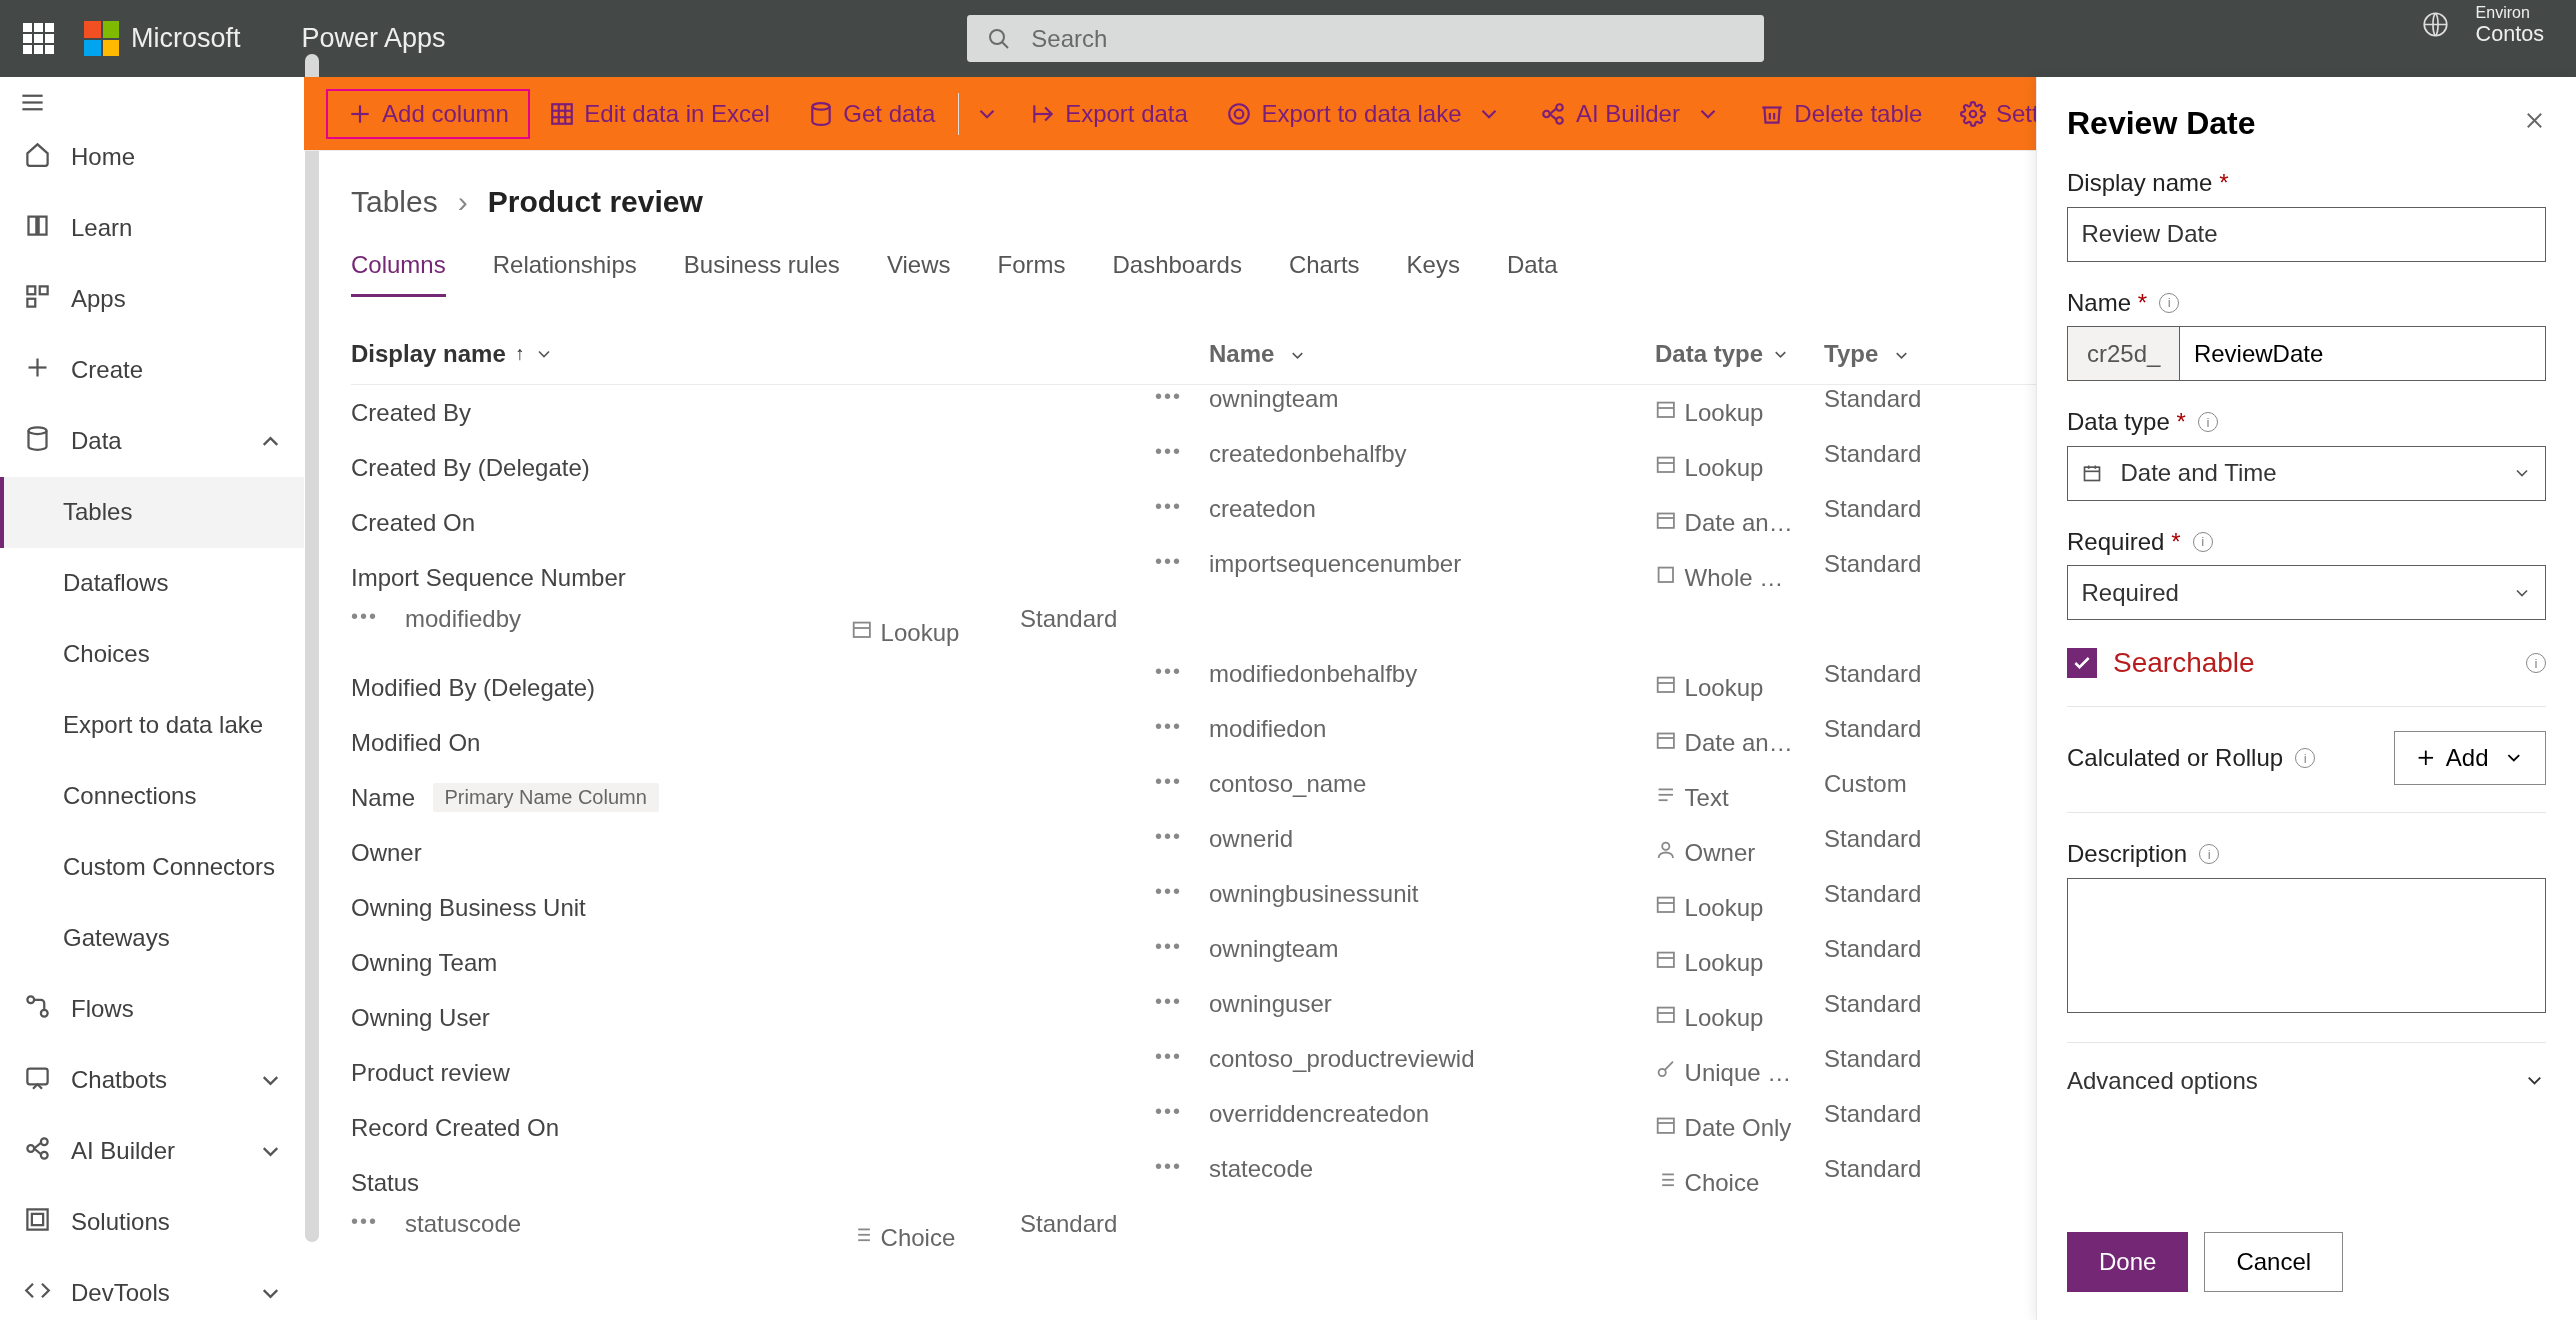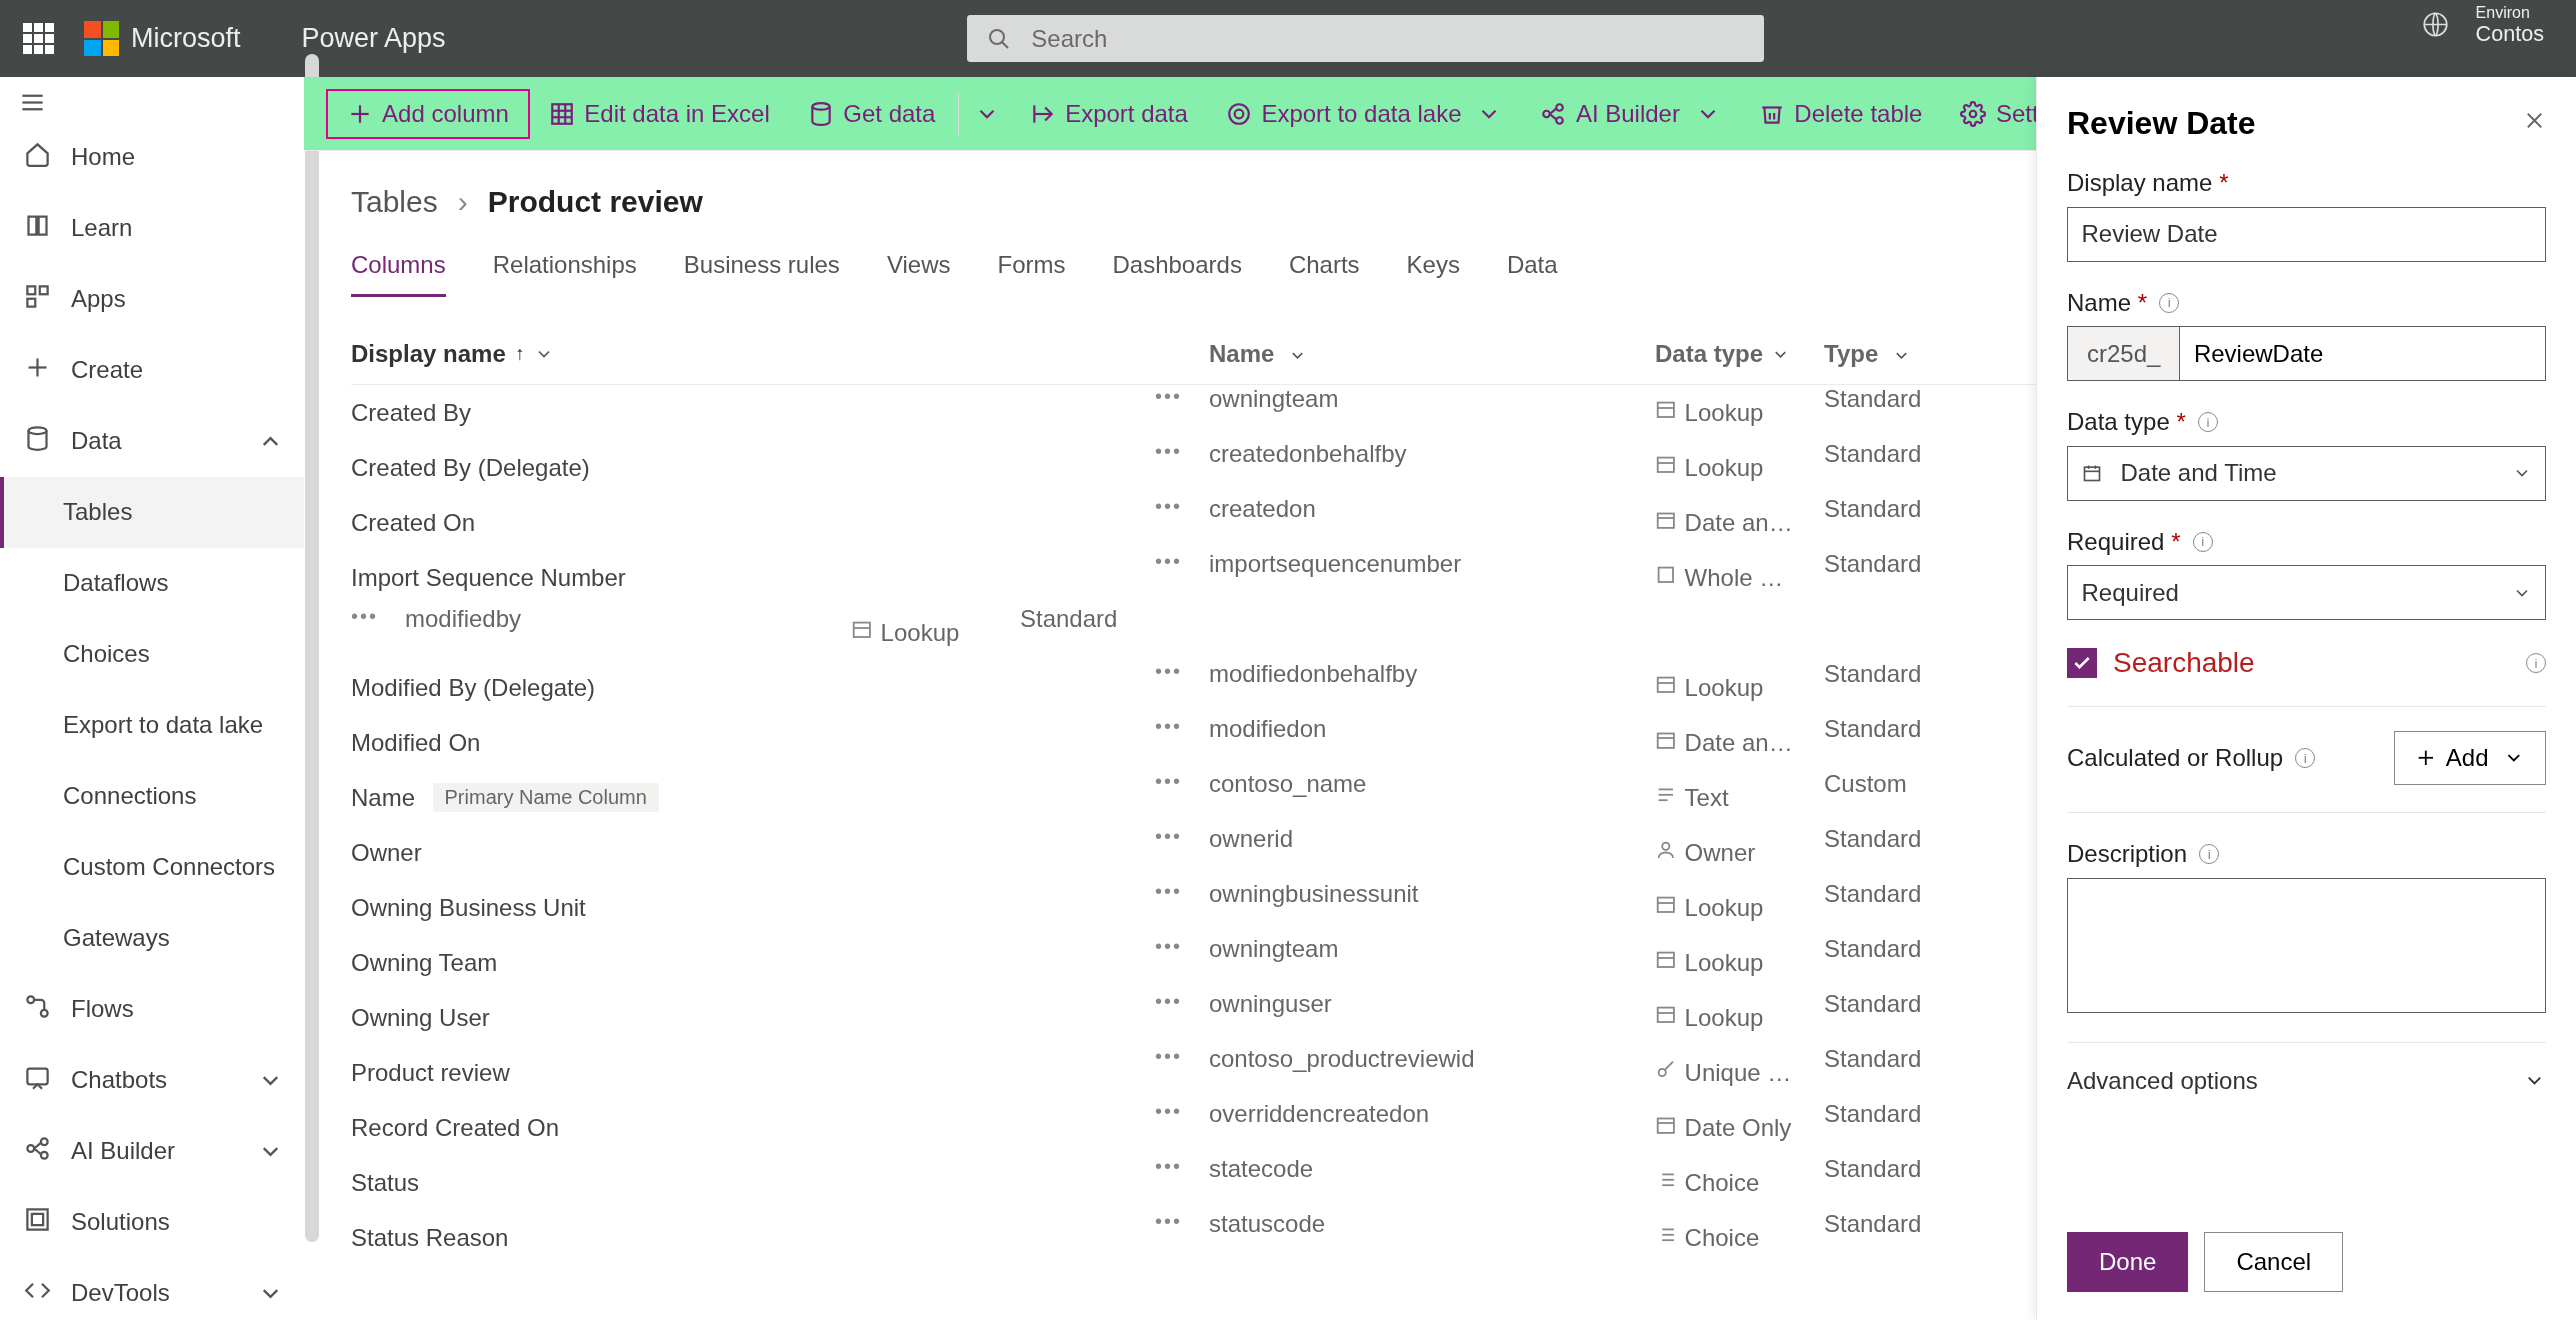--- a/index.html
+++ b/index.html
@@ -31,21 +31,21 @@
 .leftpane{width:304px;border-right:0;position:relative;}
 .leftnav{padding-top:0;}
 .navitem{display:flex;align-items:center;height:71px;padding-left:24px;gap:20px;font-size:24px;color:#404040;cursor:pointer;}
 .navitem svg{width:27px;height:27px;color:#555;flex-shrink:0;}
 .navitem.sub{padding-left:63px;}
 .navitem.selected{background:#f3f3f3;border-left:4px solid #742774;padding-left:59px;font-weight:400;}
 .navitem .chev{margin-left:auto;margin-right:20px;}
 
 
 .rightarea{flex:1;display:flex;flex-direction:column;position:relative;}
-.cmdbar{height:74px;background:#86efac;border-bottom:0.7px solid #edebe9;display:flex;align-items:center;padding-left:21.6px;gap:0;}
+.cmdbar{height:74px;background:#f97316;border-bottom:0.7px solid #edebe9;display:flex;align-items:center;padding-left:21.6px;gap:0;}
 .cmdbtn{display:flex;align-items:center;gap:9.5px;padding:0 19px;height:50px;font-size:24px;color:#333;}
 .cmdbtn svg{width:26px;height:26px;}
 .cmdbtn.highlighted{border:2px solid #e3008c;}
 .cmdbtn.purple{color:#7b1d7b;}
 .cmdbtn.purple svg{color:#7b1d7b;}
 .cmdsep{width:0.7px;height:42px;background:#ddd;margin:0 4px;}
 .cmddrop{padding:0 10.8px;}
 
 
 .pagehead{padding:34px 47px 0 47px;}
@@ -623,23 +623,20 @@
                   <line x1="8" y1="18" x2="21" y2="18"></line>
                   <line x1="3" y1="6" x2="3" y2="6"></line>
                   <line x1="3" y1="12" x2="3" y2="12"></line>
                   <line x1="3" y1="18" x2="3" y2="18"></line>
                 </svg></span>
               <span>Choice</span>
             </div>
             <div class="col-type">Standard</div>
           </div>
           <div class="tr">
-            <div class="col-disp">
-              <span>Status Reason</span>
-            </div>
             <div class="col-menu">•••</div>
             <div class="col-name">statuscode</div>
             <div class="col-dt">
               <span><svg class="dticon" viewBox="0 0 24 24" fill="none" stroke="currentColor" stroke-width="2">
                   <line x1="8" y1="6" x2="21" y2="6"></line>
                   <line x1="8" y1="12" x2="21" y2="12"></line>
                   <line x1="8" y1="18" x2="21" y2="18"></line>
                   <line x1="3" y1="6" x2="3" y2="6"></line>
                   <line x1="3" y1="12" x2="3" y2="12"></line>
                   <line x1="3" y1="18" x2="3" y2="18"></line>

